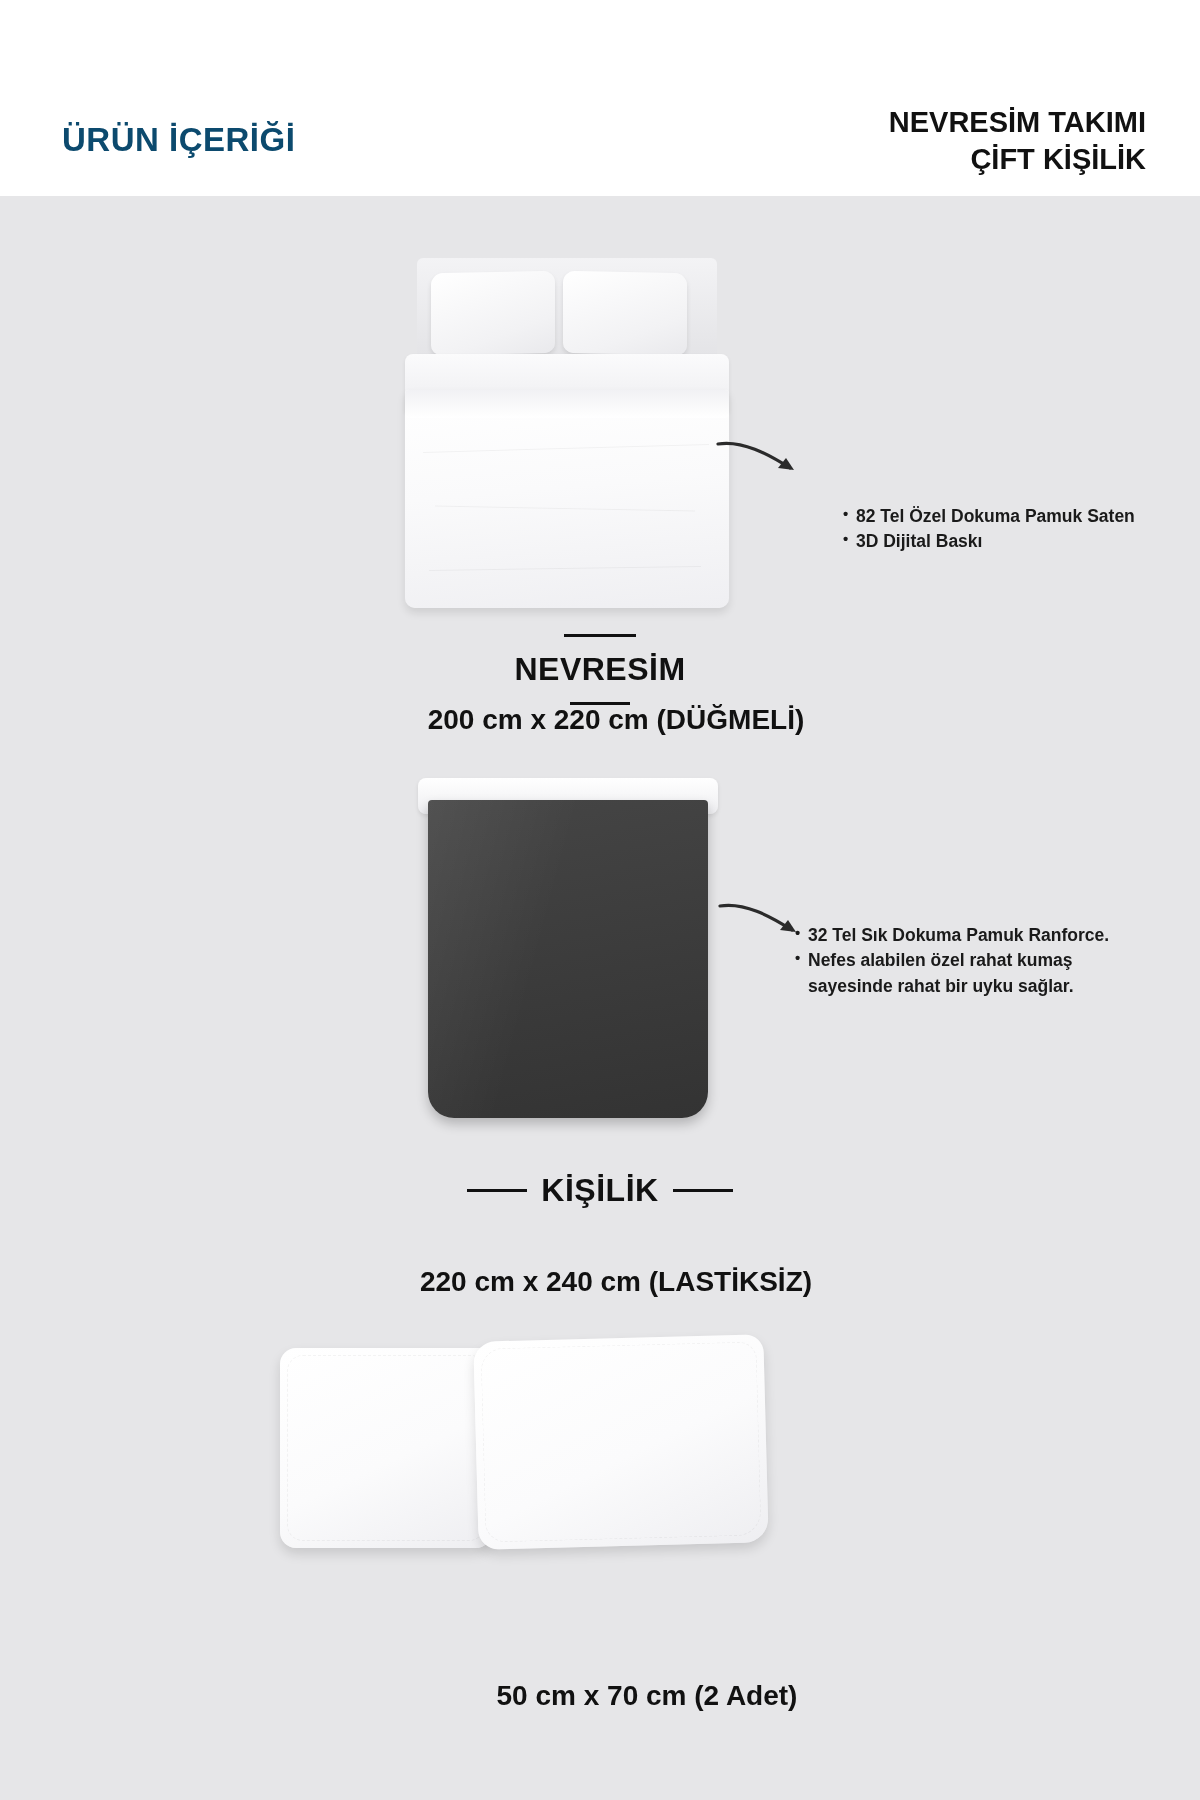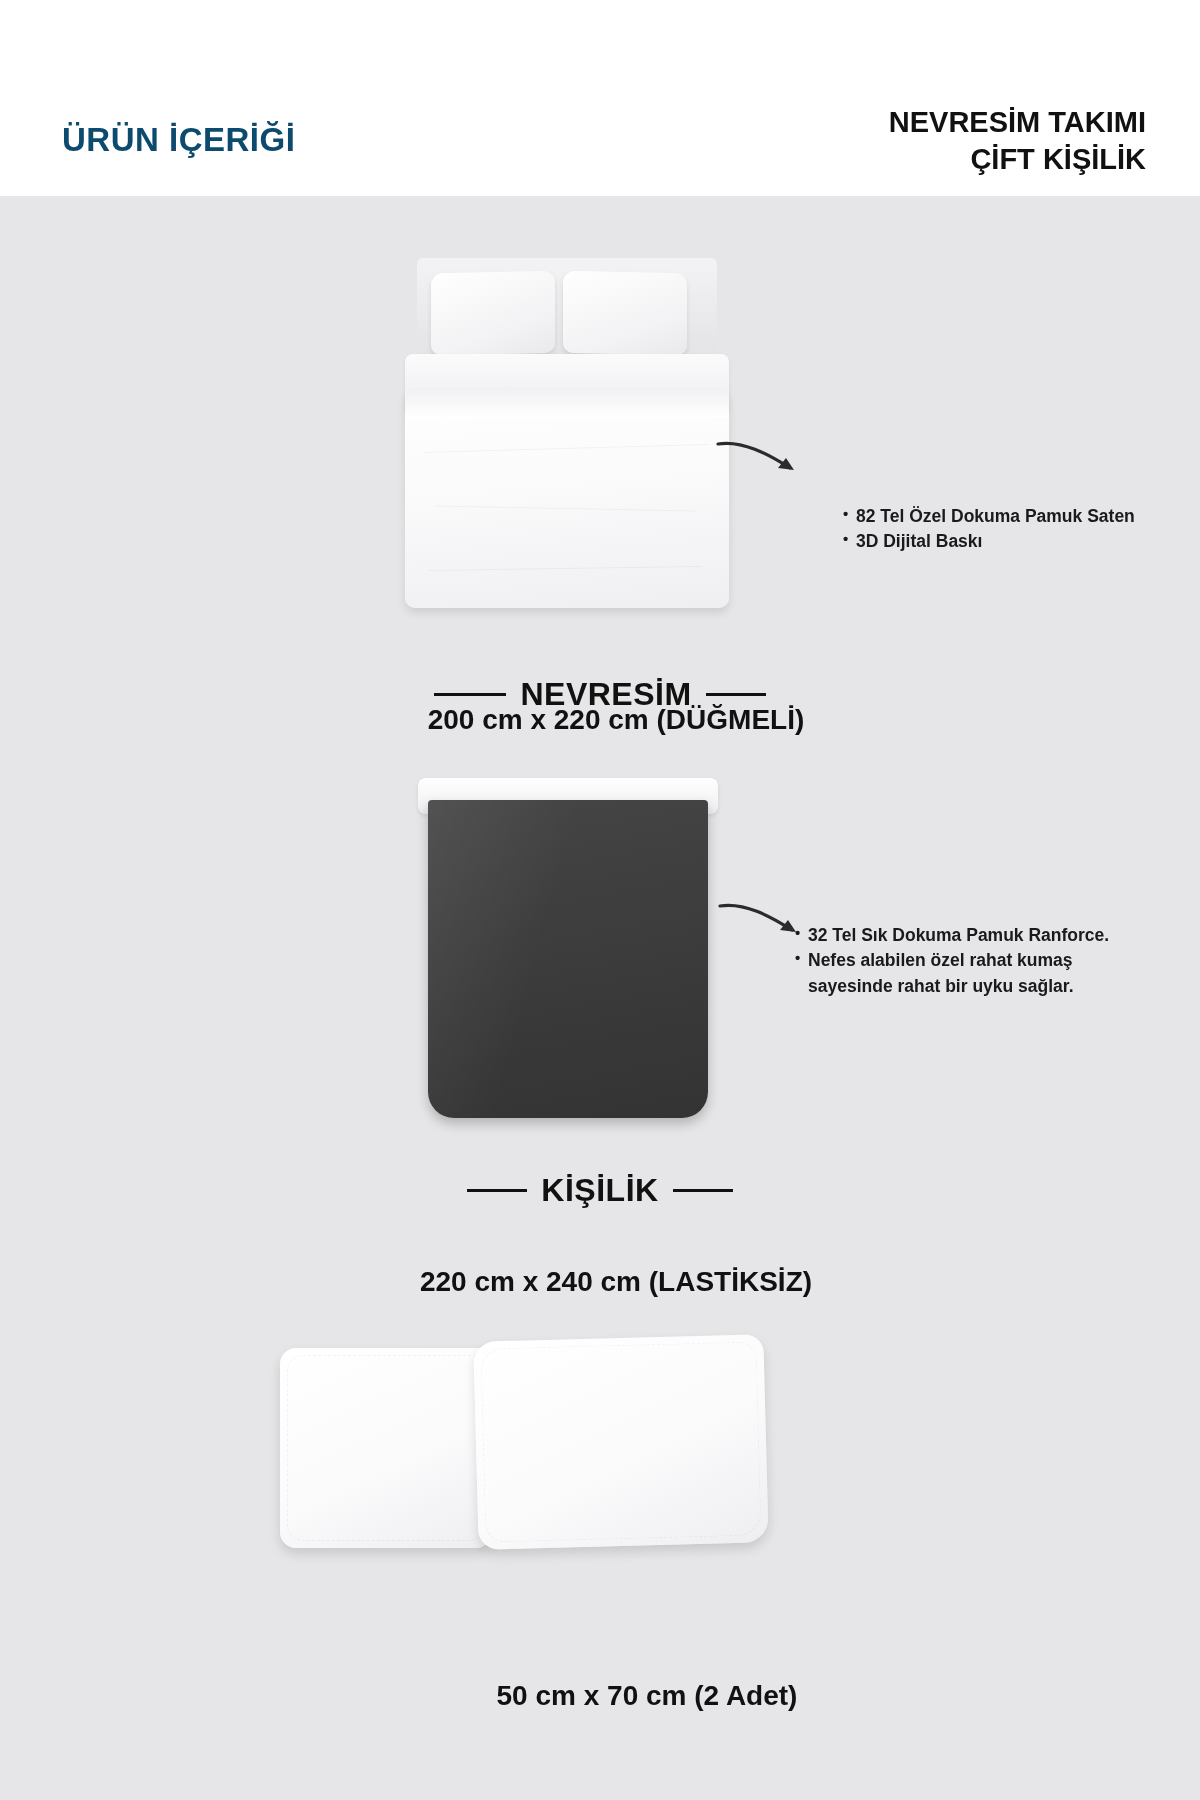--- a/index.html
+++ b/index.html
@@ -272,21 +272,21 @@
   <svg class="arrow-svg" style="left:716px; top:438px;" width="86" height="52" viewBox="0 0 86 52">
     <path d="M2 6 C 26 2, 52 16, 74 30" stroke="#2b2b2b" stroke-width="3.2" fill="none" stroke-linecap="round"></path>
     <path d="M78 32 L62 30 L70 20 Z" fill="#2b2b2b"></path>
   </svg>
 
   <div class="callout" style="left:843px; top:461px;margin-top:43px;">
     <div class="line">82 Tel Özel Dokuma Pamuk Saten</div>
     <div class="line">3D Dijital Baskı</div>
   </div>
 
-  <div class="section-title-row" style="top:676px;">
+  <div class="section-title-row" style="top:634px;flex-direction:column;">
     <span class="rule"></span>
     <span class="section-title">NEVRESİM</span>
     <span class="rule short"></span>
   </div>
   <div class="section-sub" style="top:704px;">200 cm x 220 cm (DÜĞMELİ)</div>
 
   <div class="sheet">
     <div class="mattress-top"></div>
     <div class="cloth"></div>
     <div class="cloth-hl"></div>

